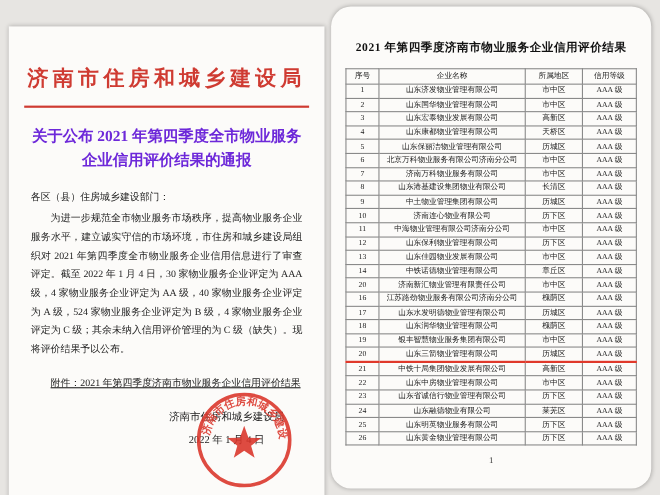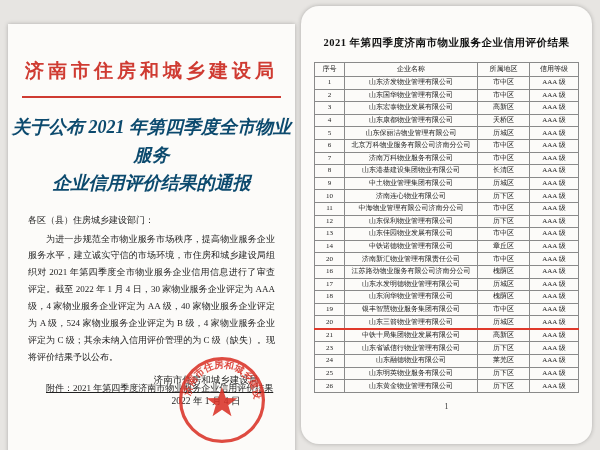--- a/index.html
+++ b/index.html
@@ -15,21 +15,21 @@
   }
   
   #left-page{left:8px;top:24px;width:287px;height:440px;}
   .doc-header{
     margin-top:34px;text-align:center;
     color:#cf3b32;font-weight:bold;font-size:19px;letter-spacing:4px;
   }
   .red-rule{height:2px;background:#cf3b32;margin:12px 14px 0 14px;}
   .doc-title{
     margin-top:16px;text-align:center;font-weight:bold;
-    font-size:18px;line-height:1.55;color:#0c4a6e;white-space:pre-line;font-style:italic;
+    font-size:14px;line-height:1.55;color:#6d28d9;white-space:pre-line;
   }
   .doc-body{margin:14px 20px 0 20px;font-size:9px;line-height:1.88;color:#222;}
   .salutation{margin-bottom:2px;}
   .para{text-indent:2em;text-align:justify;}
   .attachment{margin-top:14px;text-indent:2em;text-decoration:underline;}
   .sign-block{
     position:absolute;left:118px;top:346px;width:160px;
     text-align:center;font-size:9.5px;line-height:2.2;color:#222;
   }
   .seal{position:absolute;left:168px;top:330px;width:92px;height:92px;opacity:.88;}
@@ -220,20 +220,26 @@
           <td>历城区</td>
           <td>AAA 级</td>
         </tr>
         <tr>
           <td>21</td>
           <td>中铁十局集团物业发展有限公司</td>
           <td>高新区</td>
           <td>AAA 级</td>
         </tr>
         <tr>
+          <td>22</td>
+          <td>山东中房物业管理有限公司</td>
+          <td>市中区</td>
+          <td>AAA 级</td>
+        </tr>
+        <tr>
           <td>23</td>
           <td>山东省诚信行物业管理有限公司</td>
           <td>历下区</td>
           <td>AAA 级</td>
         </tr>
         <tr>
           <td>24</td>
           <td>山东融德物业有限公司</td>
           <td>莱芜区</td>
           <td>AAA 级</td>

